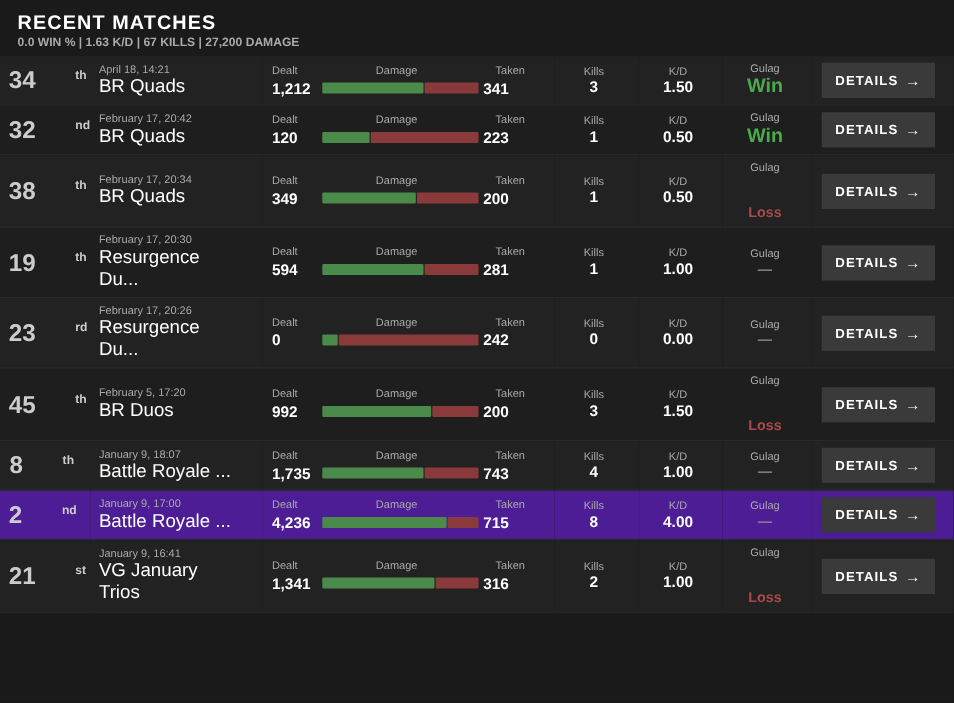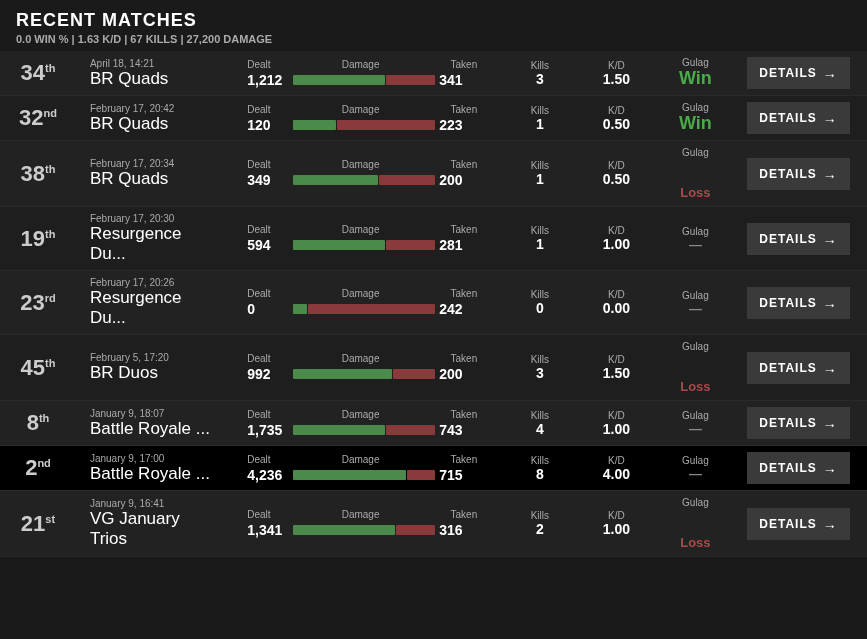--- a/index.html
+++ b/index.html
@@ -32,37 +32,38 @@
       border-collapse: collapse;
     }
     .match-row {
       border-bottom: 1px solid #2a2a2a;
       background-color: #222222;
     }
     .match-row:nth-child(even) {
       background-color: #1e1e1e;
     }
     .match-row.highlighted {
-      background-color: #000000;
+      background-color: #4c1d95;
       margin-left: 32px;
     }
     .match-row td {
       padding: 6px 8px;
       vertical-align: middle;
     }
     .placement {
       font-size: 22px;
       font-weight: bold;
       color: #cccccc;
       text-align: center;
       width: 60px;
       min-width: 60px;
     }
     .placement sup {
       font-size: 11px;
+      padding-left: 36px;
     }
     .match-info {
       width: 130px;
       min-width: 120px;
     }
     .match-date {
       font-size: 10px;
       color: #aaaaaa;
     }
     .match-mode {

